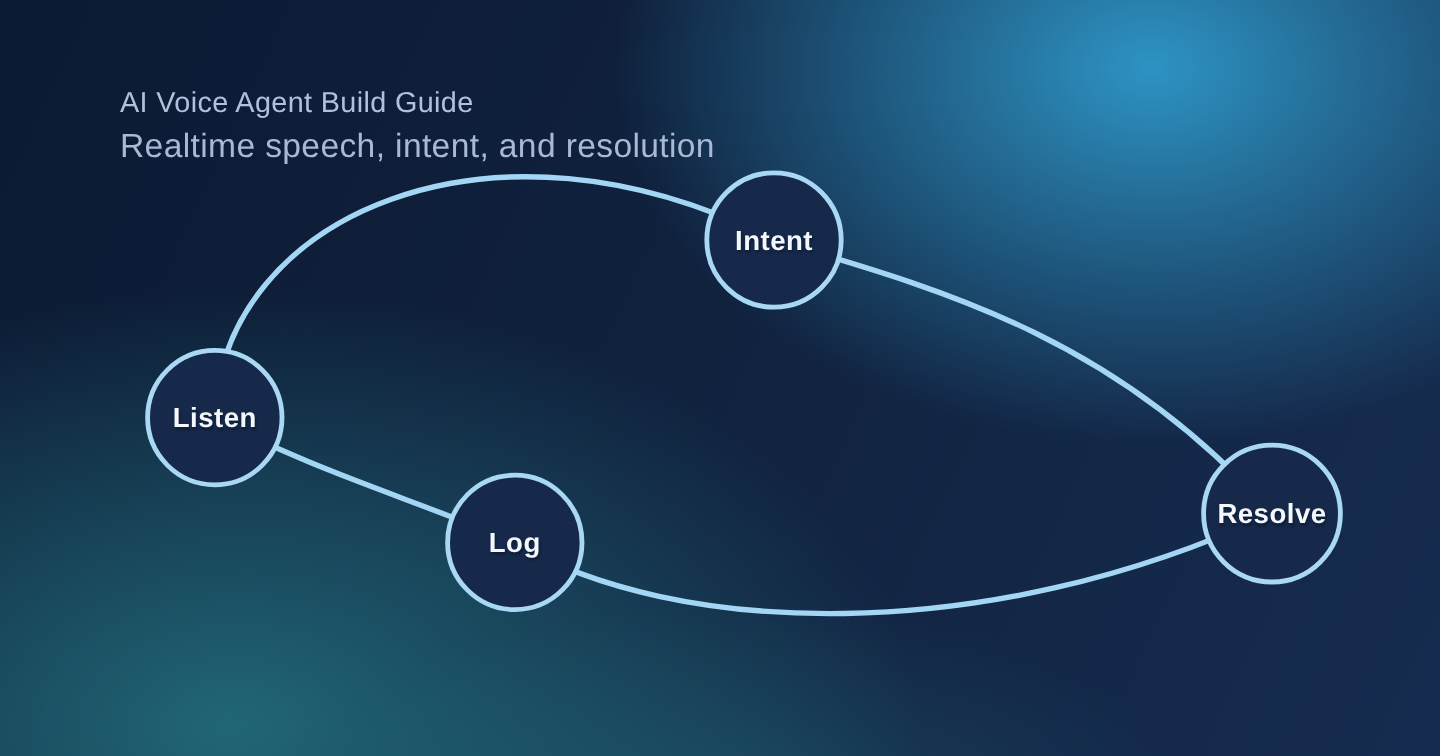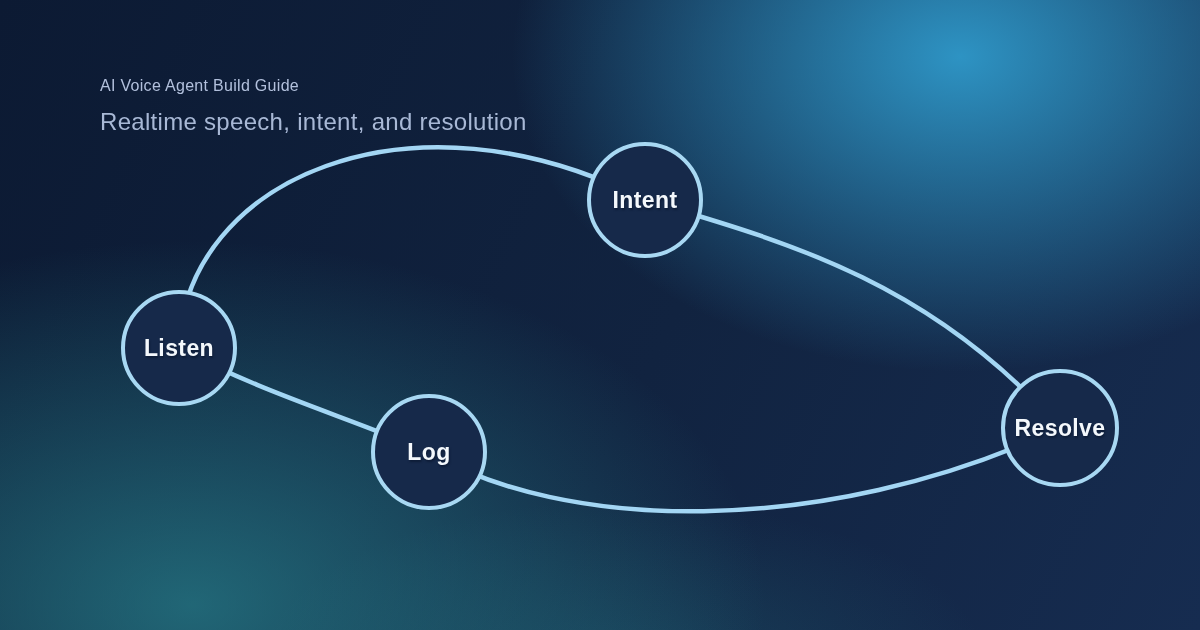--- a/index.html
+++ b/index.html
@@ -23,28 +23,28 @@
   .header {
     position: absolute;
     left: 100px;
     top: 74px;
     display: flex;
     flex-direction: column;
     gap: 13px;
     pointer-events: none;
   }
   .title {
-    font-size: 16px;
+    font-size: 24px;
     font-weight: 400;
     color: #b2c0dc;
     letter-spacing: 0.3px;
     line-height: 23px;
   }
   .subtitle {
-    font-size: 24px;
+    font-size: 28px;
     font-weight: 400;
     color: #a8b8d5;
     letter-spacing: 0.3px;
     line-height: 23px;
   }
   svg.flow {
     position: absolute;
     left: 0;
     top: 0;
     width: 1200px;

